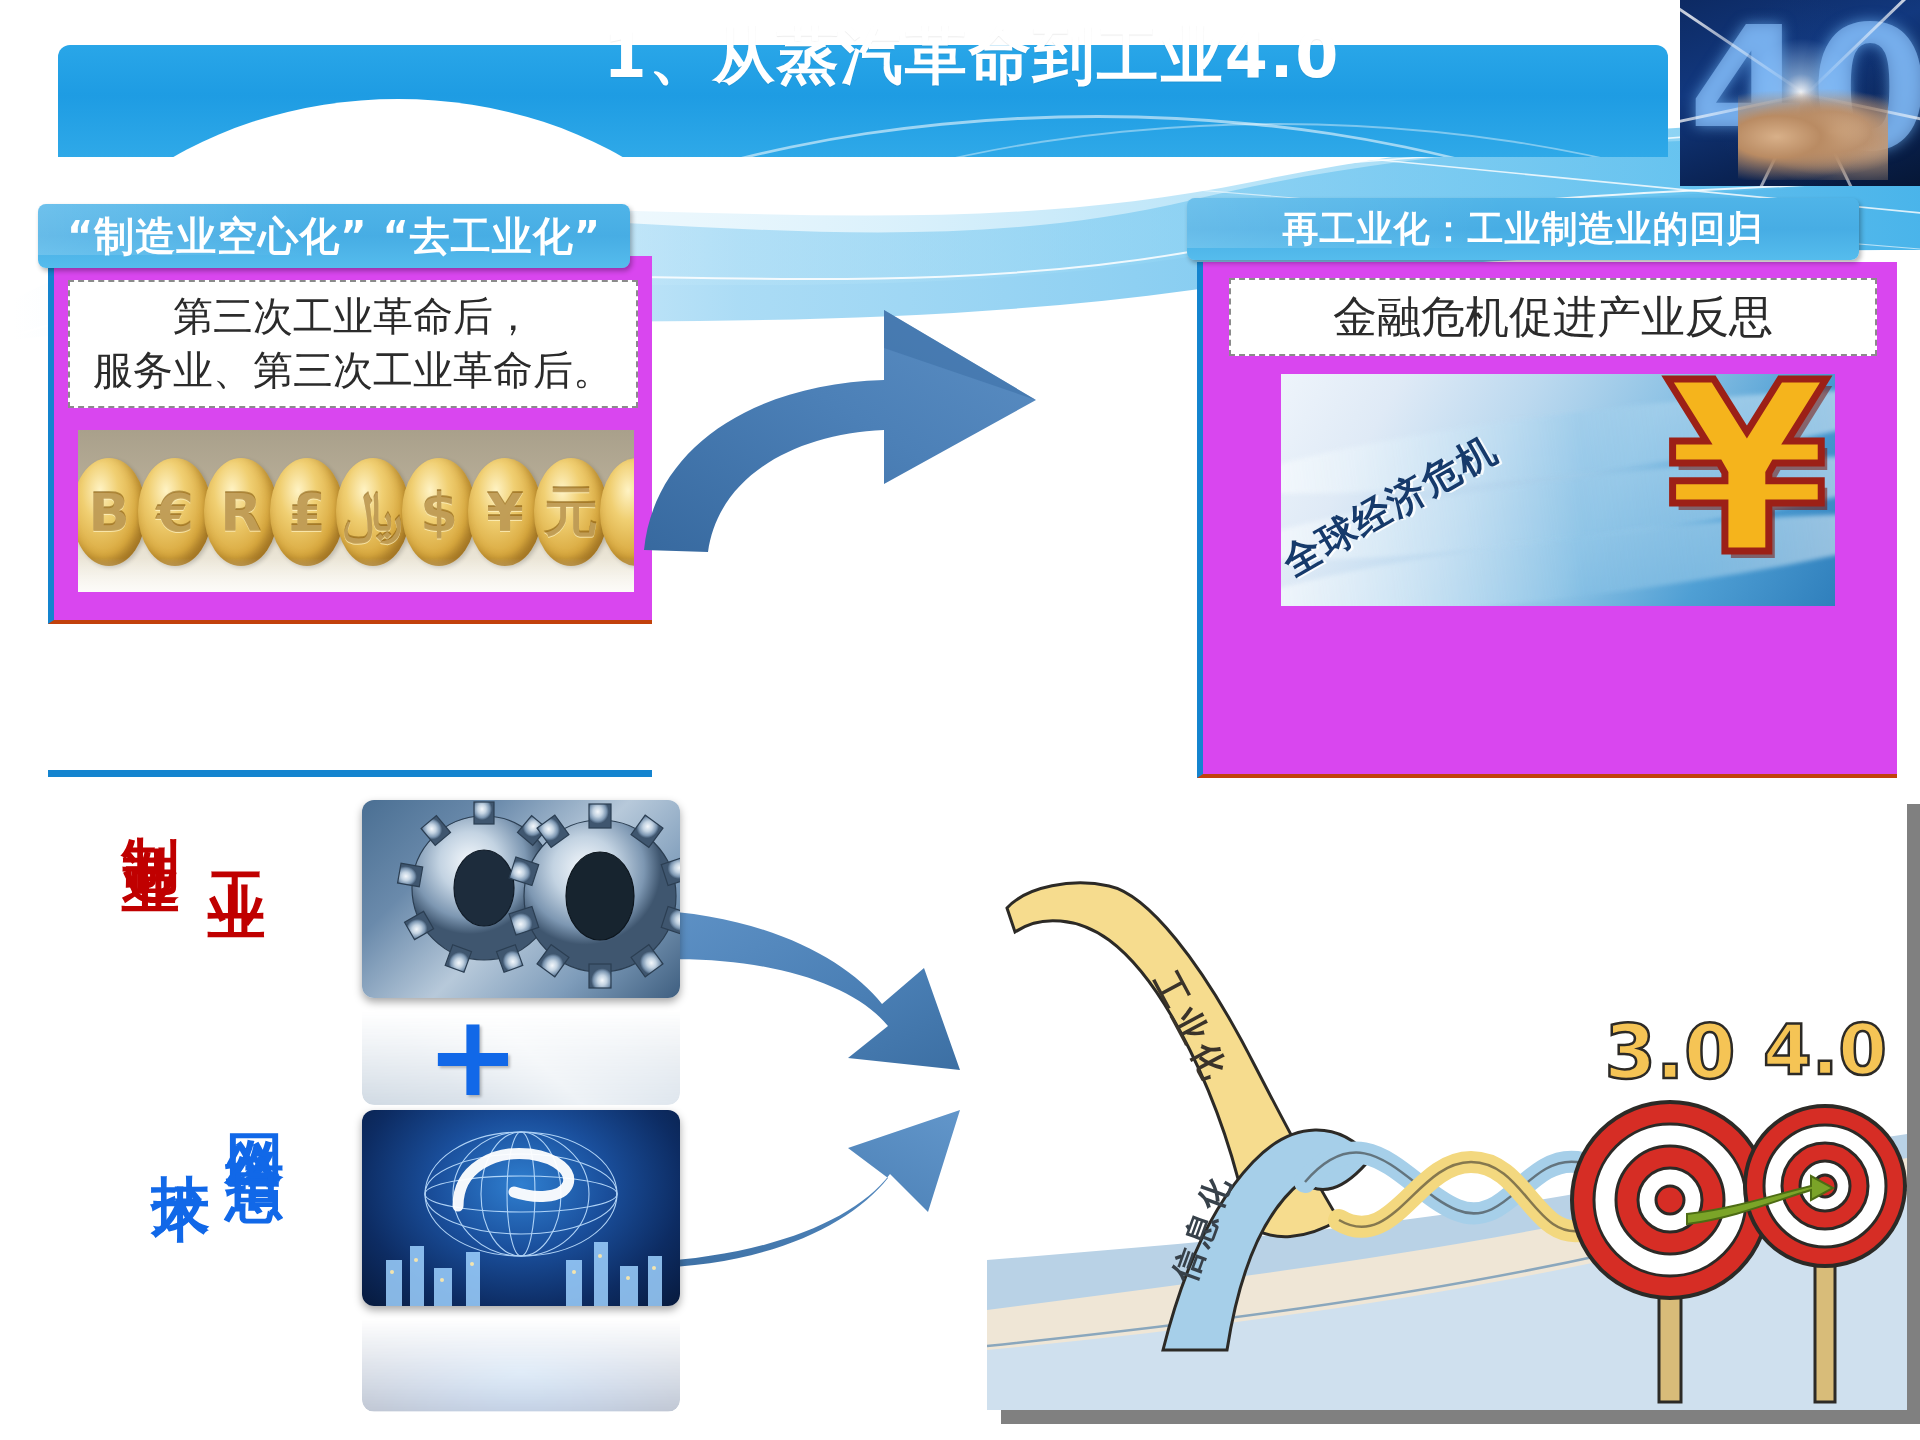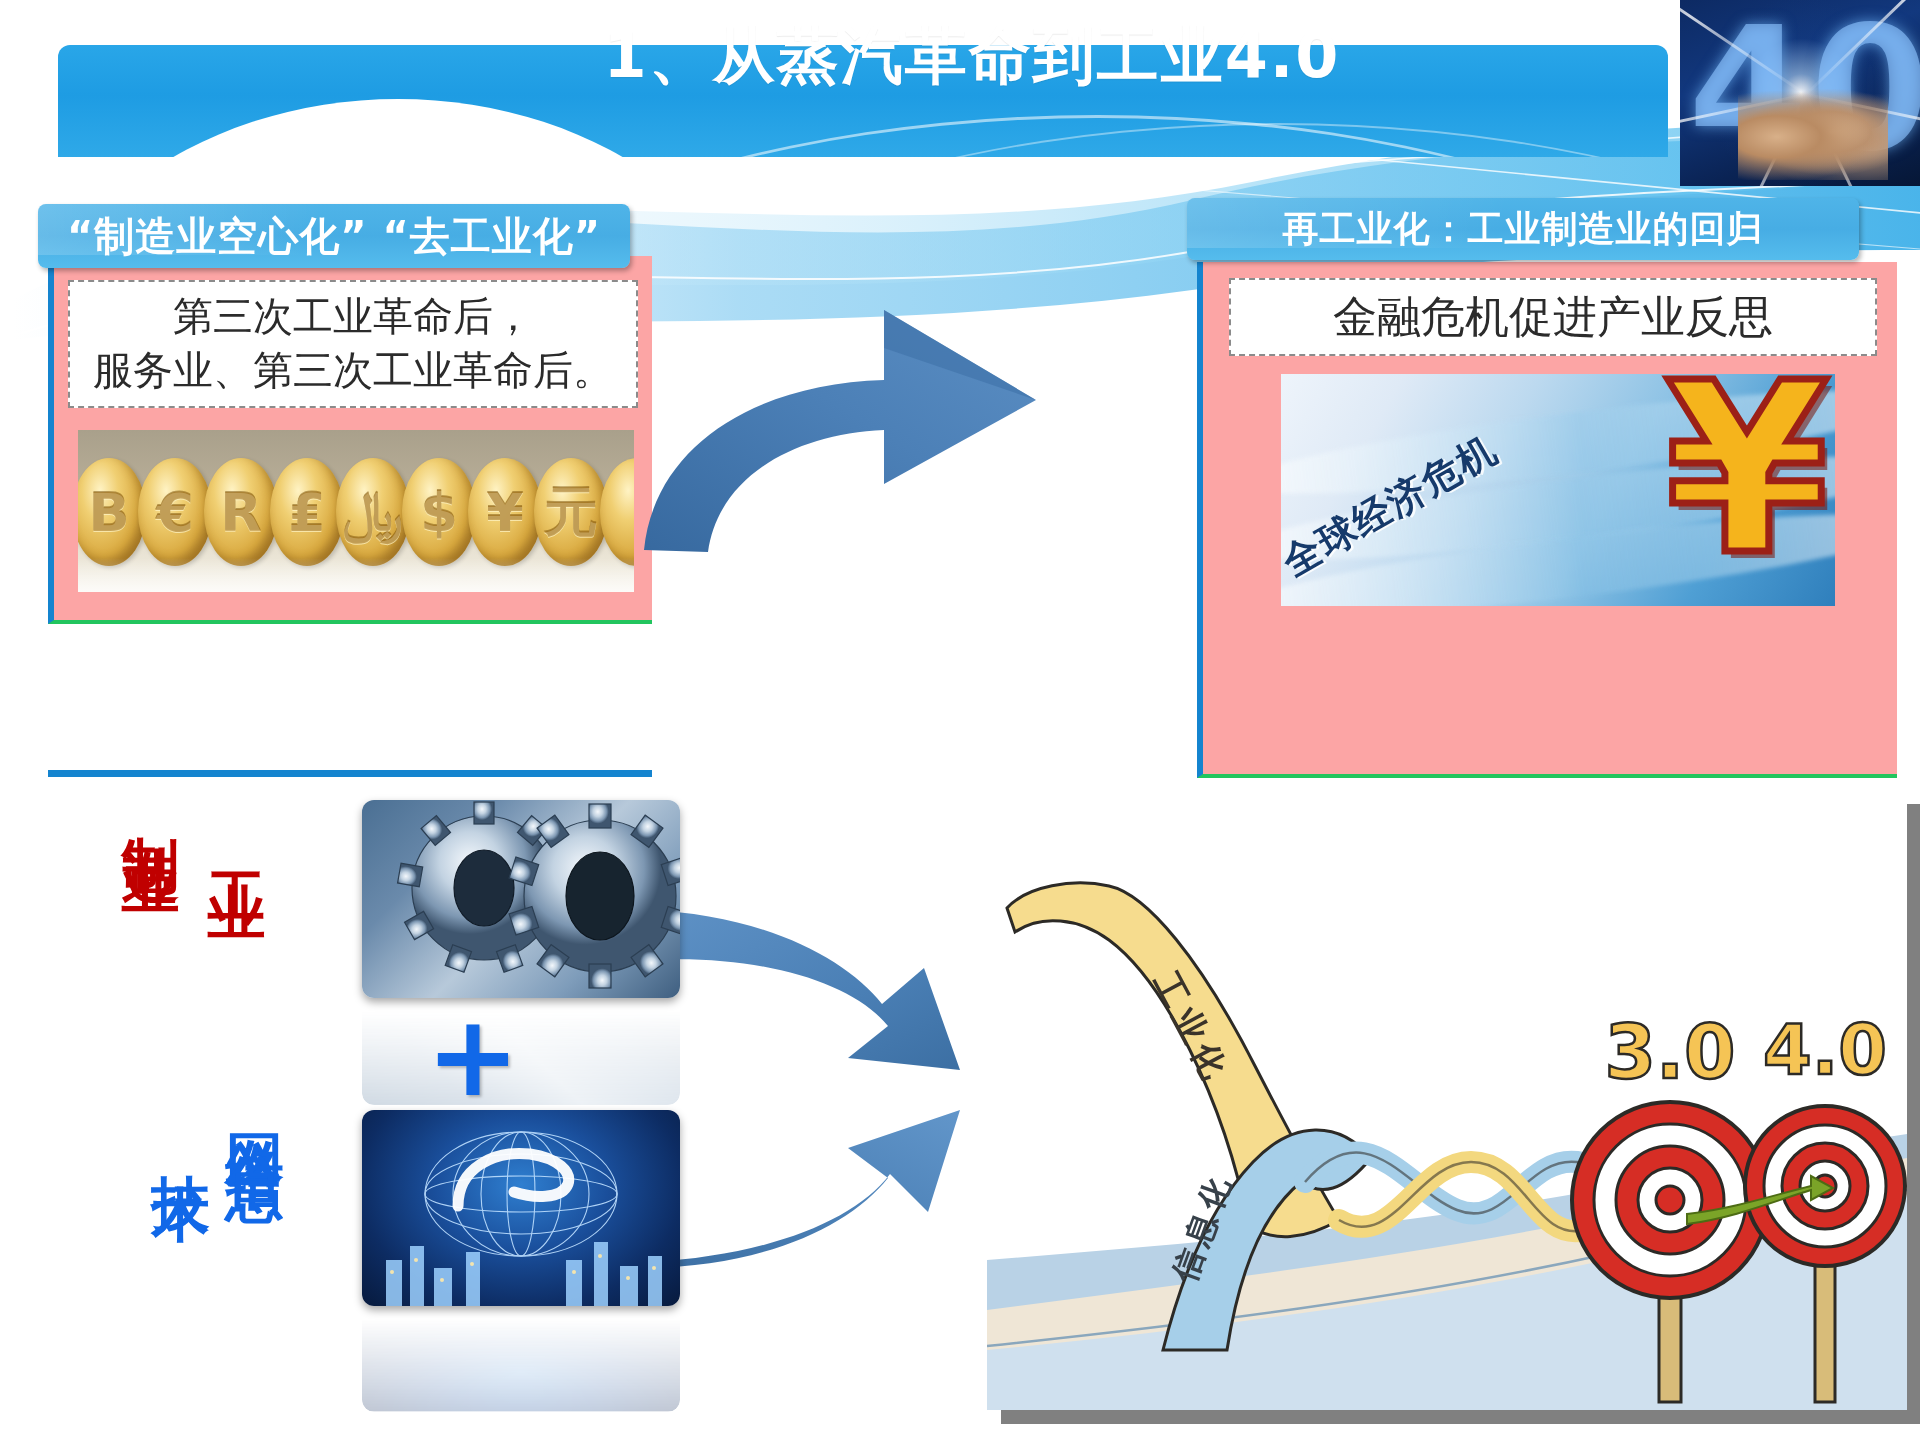--- a/index.html
+++ b/index.html
@@ -76,23 +76,23 @@
     background:
       radial-gradient(ellipse at 26% 55%, #d8b089 0%, #b98b63 28%, rgba(30,40,70,0) 62%),
       radial-gradient(ellipse at 62% 50%, #e7c5a2 0%, #bb9270 30%, rgba(30,40,70,0) 64%),
       radial-gradient(ellipse at 86% 62%, #caa17c 0%, rgba(30,40,70,0) 60%);
     filter:blur(.4px);
   }
 
   
   .panel {
     position:absolute;
-    background:#fca5a5;
+    background:#d946ef;
     border-left:6px solid #1484cf;
-    border-bottom:4px solid #22c55e;
+    border-bottom:4px solid #c2410c;
   }
   .panel-header {
     position:relative;
     background:linear-gradient(to bottom,#4fb4e8 0%,#47ade4 50%,#55bced 100%);
     border-radius:8px;
     box-shadow:2px 3px 5px rgba(0,0,0,.30);
     color:#ffffff;
     font-family:"DejaVu Sans","Liberation Sans",sans-serif;
     font-weight:700;
     display:flex; align-items:center; justify-content:center;

